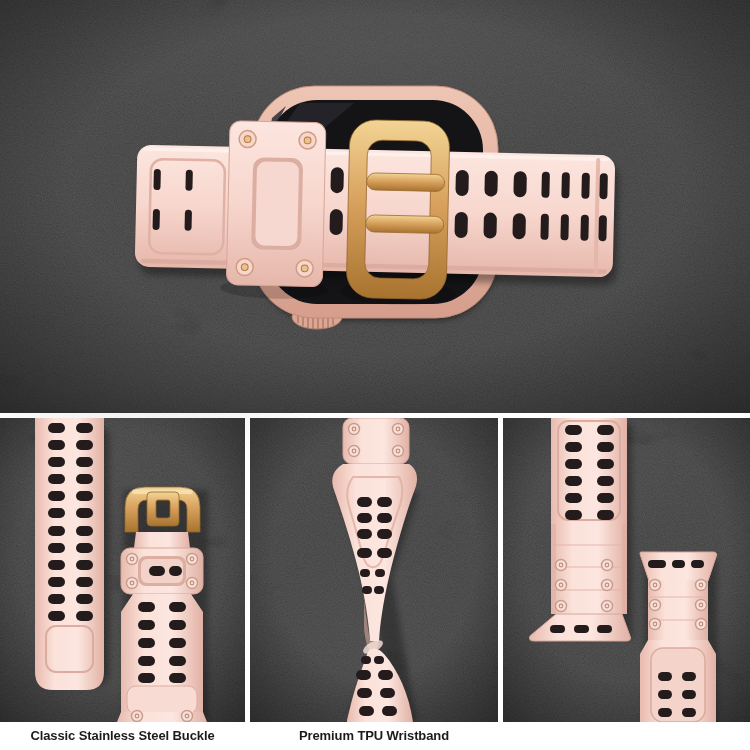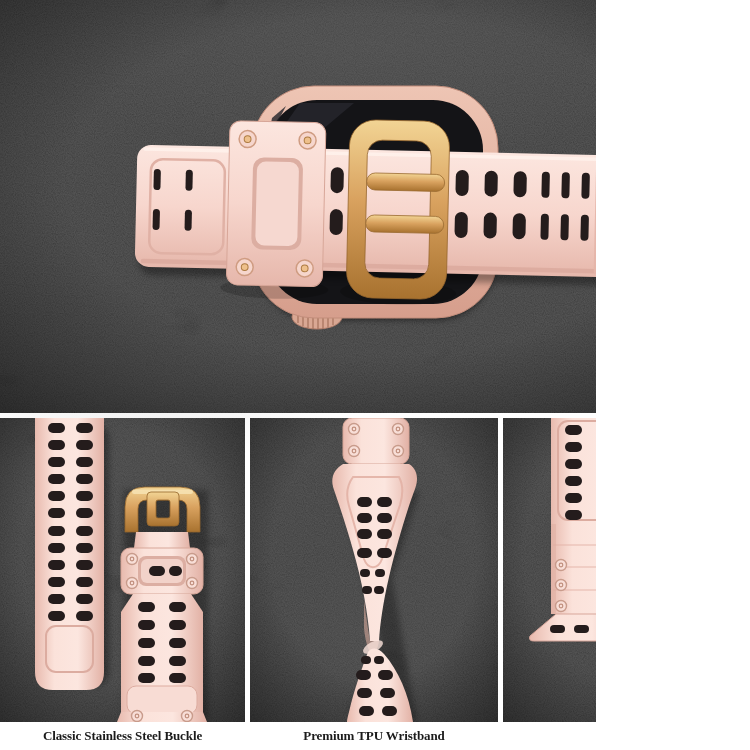--- a/index.html
+++ b/index.html
@@ -1,17 +1,17 @@
 <!DOCTYPE html>
 <html><head>
 <meta charset="utf-8">
 <style>
   html,body{margin:0;padding:0;background:#ffffff;}
-  .page{position:relative;width:596px;height:750px;background:#ffffff;overflow:hidden;
-        font-family:Liberation Serif, serif;}
+  .page{position:relative;width:750px;height:750px;background:#ffffff;overflow:hidden;
+        font-family:Liberation Sans, sans-serif;}
   .art{display:block;}
   .captions{position:absolute;left:0;top:722px;width:750px;height:28px;background:#ffffff;
             display:flex;}
   .cap{height:28px;line-height:28px;text-align:center;font-size:13px;font-weight:700;
        color:#1b1b1b;letter-spacing:-0.1px;white-space:nowrap;overflow:hidden;}
   .cap.c1{width:245px;margin-right:5px;}
   .cap.c2{width:248px;margin-right:5px;text-align:center;}
   .cap.c3{width:247px;}
 </style>
 </head>

